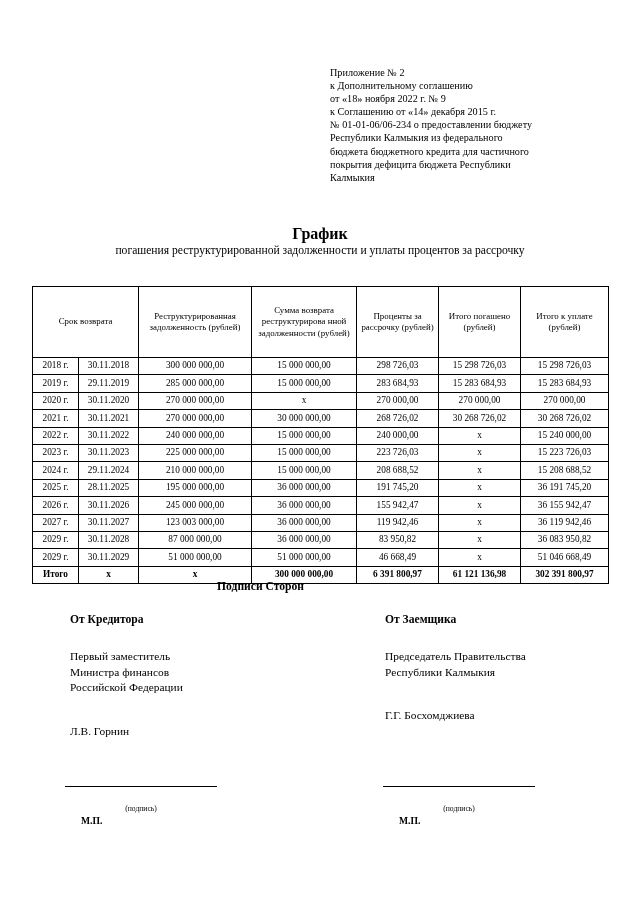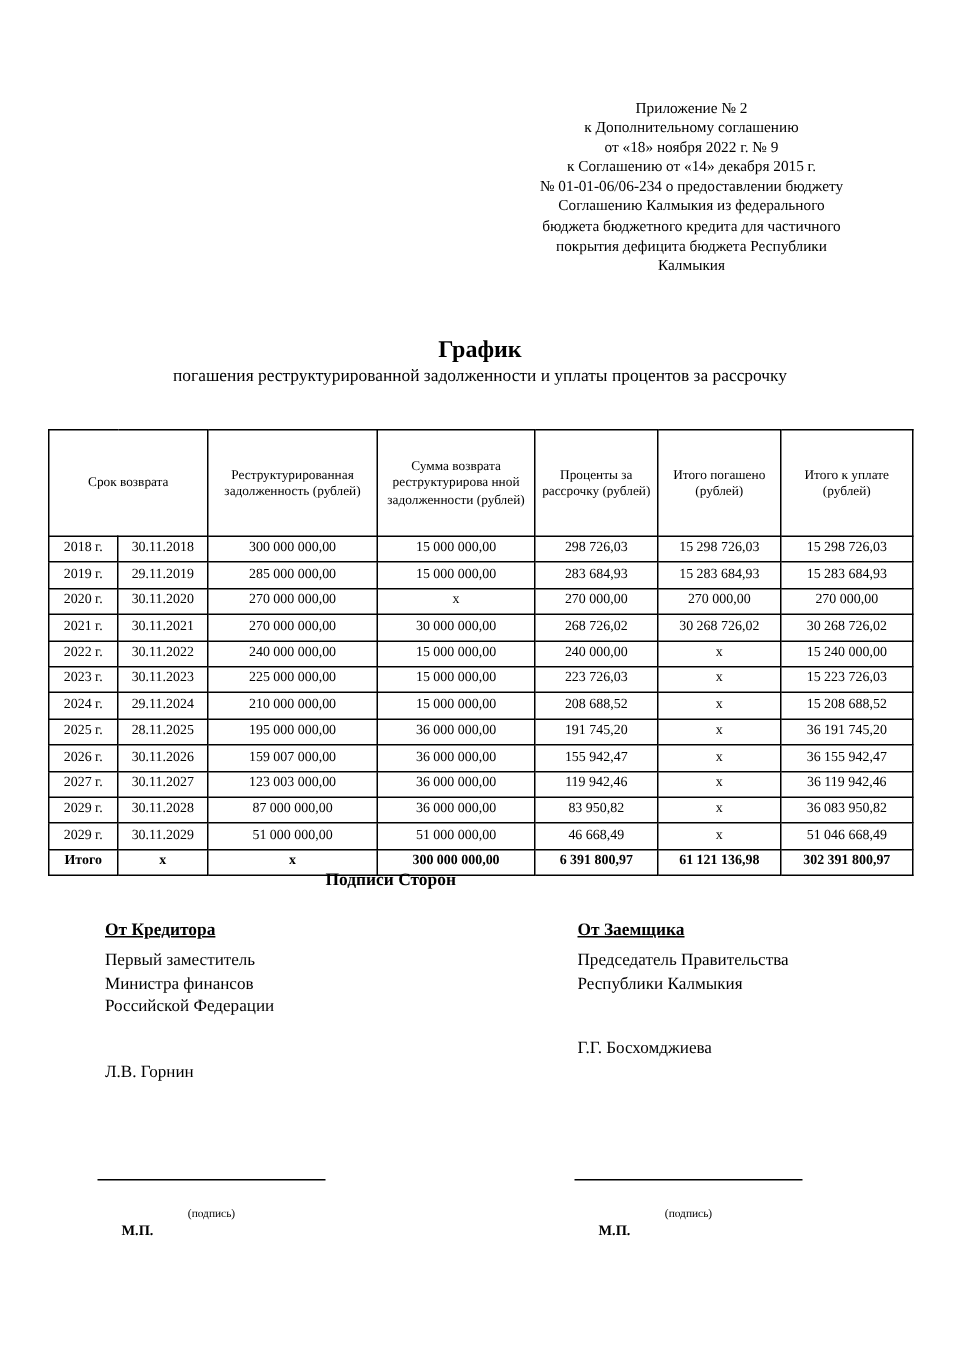--- a/index.html
+++ b/index.html
@@ -12,26 +12,26 @@
     height: 905px;
     font-family: "Liberation Serif", "DejaVu Serif", serif;
     color: #000000;
     position: relative;
     overflow: hidden;
   }
 
   
   .doc-header {
     position: absolute;
-    left: 311px;
+    left: 330px;
     top: 66px;
     width: 300px;
     font-size: 10.2px;
     line-height: 13.1px;
-    text-align: center;
+    text-align: left;
   }
   .doc-header div { white-space: nowrap; }
 
   
   .title-block {
     position: absolute;
     left: 60px;
     top: 226px;
     width: 520px;
     text-align: center;
@@ -103,22 +103,21 @@
   .sig-col {
     position: absolute;
     font-size: 11.4px;
     line-height: 15.4px;
   }
   .sig-left  { left: 70px;  top: 612px; width: 230px; }
   .sig-right { left: 385px; top: 612px; width: 240px; }
   .sig-heading {
     font-weight: bold;
     font-size: 11.6px;
-    margin-bottom: 6px;
-    text-decoration: underline;
+    margin-bottom: 22px;
   }
   .sig-org { margin-bottom: 0; }
   .sig-name { margin-top: 28px; }
 
   .sig-line-block {
     position: absolute;
     font-size: 11.4px;
   }
   .sig-line-left  { left: 65px;  top: 786px; width: 180px; }
   .sig-line-right { left: 383px; top: 786px; width: 180px; }
@@ -143,21 +142,21 @@
 </style>
 </head>
 <body>
 
 <div class="doc-header" id="doc-header">
     <div>Приложение № 2</div>
     <div>к Дополнительному соглашению</div>
     <div>от «18» ноября 2022 г. № 9</div>
     <div>к Соглашению от «14» декабря 2015 г.</div>
     <div>№ 01-01-06/06-234 о предоставлении бюджету</div>
-    <div>Соглашению Калмыкия из федерального</div>
+    <div>Республики Калмыкия из федерального</div>
     <div>бюджета бюджетного кредита для частичного</div>
     <div>покрытия дефицита бюджета Республики</div>
     <div>Калмыкия</div>
   </div>
 
 <div class="title-block">
   <div class="title-main">График</div>
   <div class="title-sub">погашения реструктурированной задолженности и уплаты процентов за рассрочку</div>
 </div>
 
@@ -250,21 +249,21 @@
         <td class="cell-num">28.11.2025</td>
         <td class="cell-num">195 000 000,00</td>
         <td class="cell-num">36 000 000,00</td>
         <td class="cell-num">191 745,20</td>
         <td class="cell-num">x</td>
         <td class="cell-num">36 191 745,20</td>
       </tr>
       <tr>
         <td class="cell-num">2026 г.</td>
         <td class="cell-num">30.11.2026</td>
-        <td class="cell-num">159 007 000,00</td>
+        <td class="cell-num">245 000 000,00</td>
         <td class="cell-num">36 000 000,00</td>
         <td class="cell-num">155 942,47</td>
         <td class="cell-num">x</td>
         <td class="cell-num">36 155 942,47</td>
       </tr>
       <tr>
         <td class="cell-num">2027 г.</td>
         <td class="cell-num">30.11.2027</td>
         <td class="cell-num">123 003 000,00</td>
         <td class="cell-num">36 000 000,00</td>

